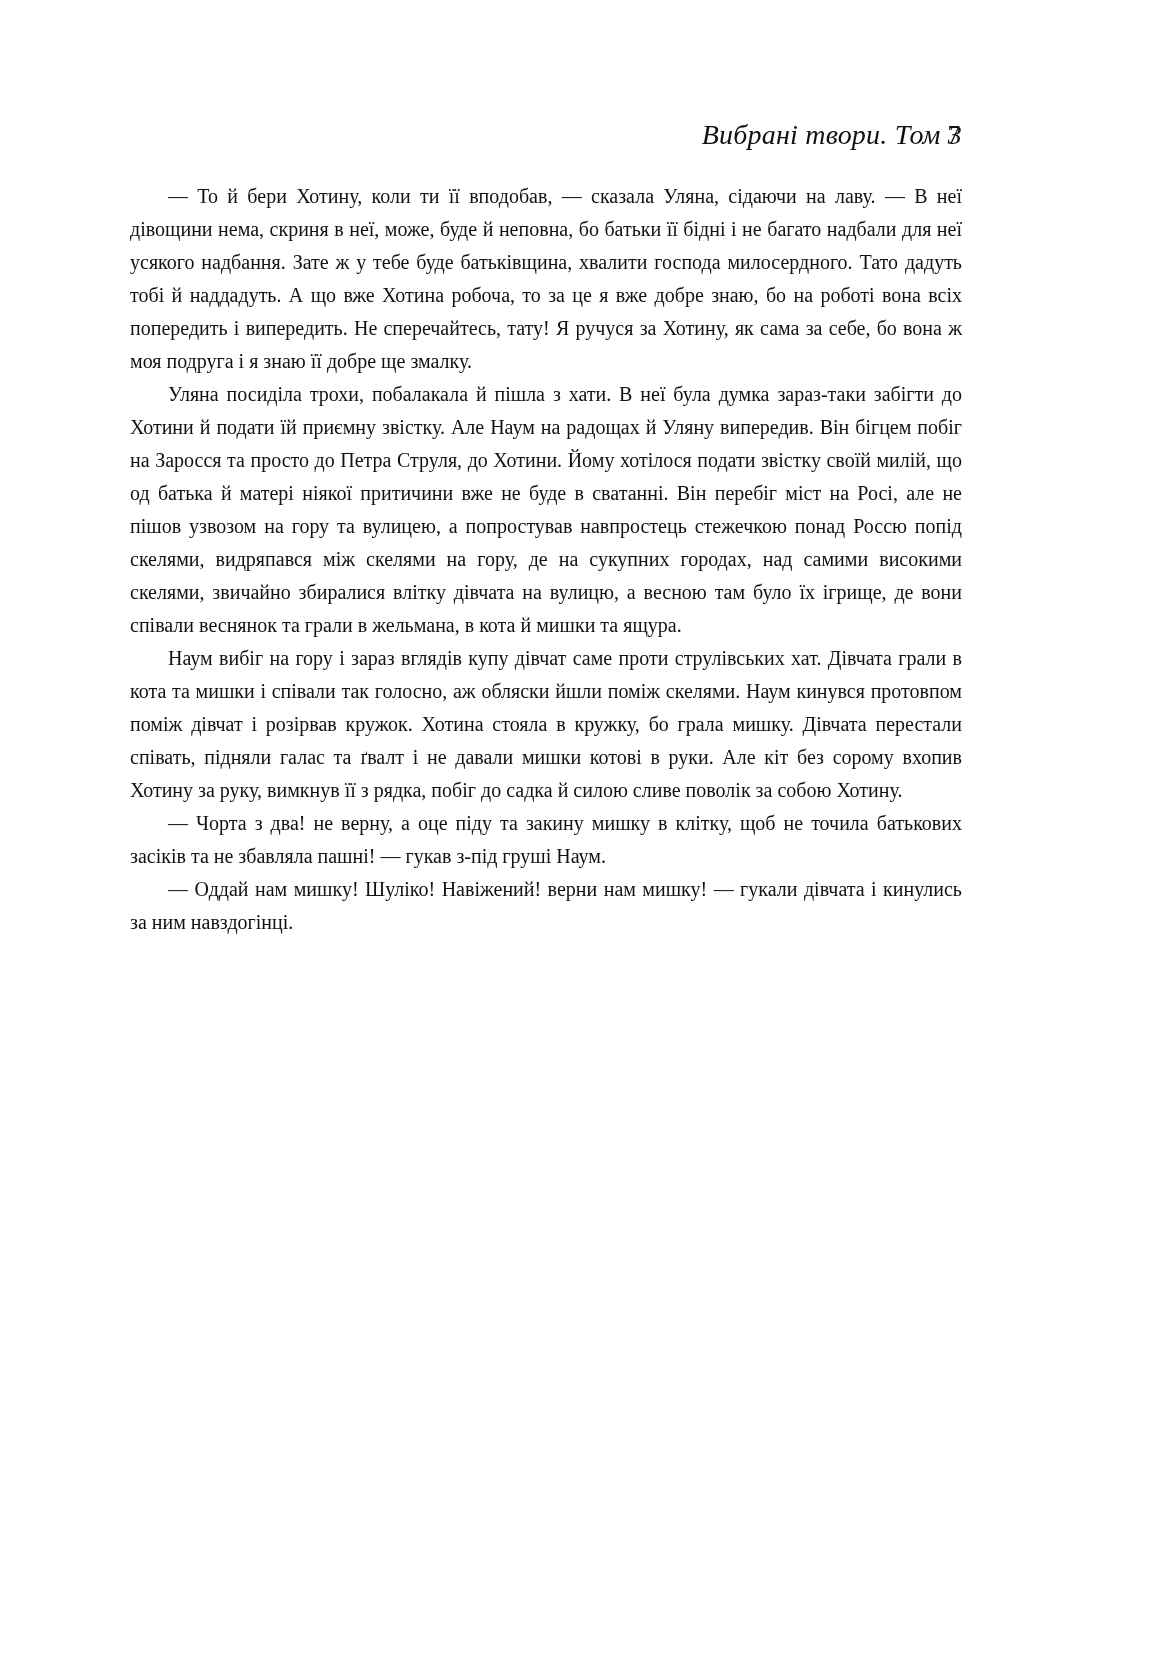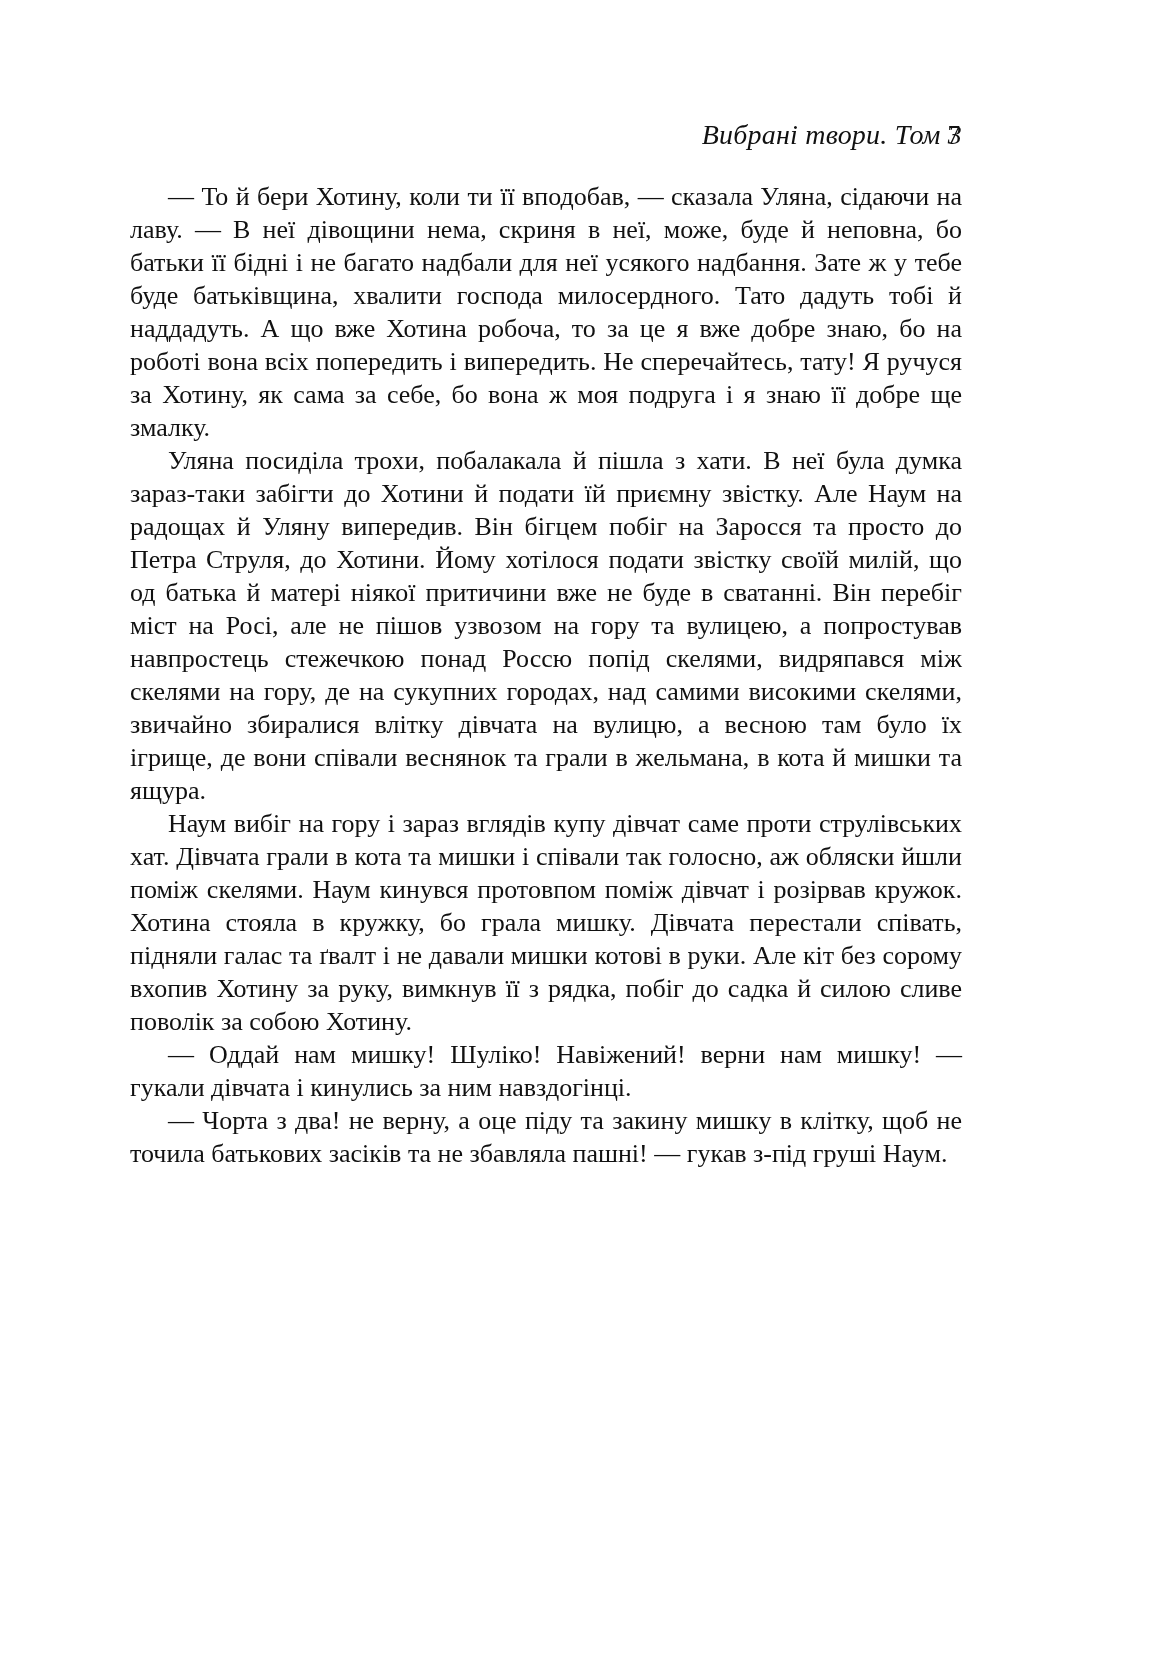--- a/index.html
+++ b/index.html
@@ -37,21 +37,21 @@
     top: 0;
     font-size: 25px;
     line-height: 30px;
     font-style: normal;
   }
   .body-text {
     position: absolute;
     top: 180px;
     left: 130px;
     width: 832px;
-    font-size: 26px;
+    font-size: 20px;
     line-height: 33px;
     text-align: justify;
   }
   .body-text p {
     margin: 0;
     padding: 0;
     text-indent: 38px;
   }
 </style>
 </head>
@@ -61,17 +61,17 @@
 
   <div class="header">
     <span class="header-title">Вибрані твори. Том 3</span>
     <span class="page-number">7</span>
   </div>
 
   <div class="body-text">
     <p>— То й бери Хотину, коли ти її вподобав, — сказала Уляна, сідаючи на лаву. — В неї дівощини нема, скриня в неї, може, буде й неповна, бо батьки її бідні і не багато надбали для неї усякого надбання. Зате ж у тебе буде батьківщина, хвалити господа милосердного. Тато дадуть тобі й наддадуть. А що вже Хотина робоча, то за це я вже добре знаю, бо на роботі вона всіх попередить і випередить. Не сперечайтесь, тату! Я ручуся за Хотину, як сама за себе, бо вона ж моя подруга і я знаю її добре ще змалку.</p>
     <p>Уляна посиділа трохи, побалакала й пішла з хати. В неї була думка зараз-таки забігти до Хотини й подати їй приємну звістку. Але Наум на радощах й Уляну випередив. Він бігцем побіг на Заросся та просто до Петра Струля, до Хотини. Йому хотілося подати звістку своїй милій, що од батька й матері ніякої притичини вже не буде в сватанні. Він перебіг міст на Росі, але не пішов узвозом на гору та вулицею, а попростував навпростець стежечкою понад Россю попід скелями, видряпався між скелями на гору, де на сукупних городах, над самими високими скелями, звичайно збиралися влітку дівчата на вулицю, а весною там було їх ігрище, де вони співали веснянок та грали в жельмана, в кота й мишки та ящура.</p>
     <p>Наум вибіг на гору і зараз вглядів купу дівчат саме проти струлівських хат. Дівчата грали в кота та мишки і співали так голосно, аж обляски йшли поміж скелями. Наум кинувся протовпом поміж дівчат і розірвав кружок. Хотина стояла в кружку, бо грала мишку. Дівчата перестали співать, підняли галас та ґвалт і не давали мишки котові в руки. Але кіт без сорому вхопив Хотину за руку, вимкнув її з рядка, побіг до садка й силою сливе поволік за собою Хотину.</p>
+    <p>— Чорта з два! не верну, а оце піду та закину мишку в клітку, щоб не точила батькових засіків та не збавляла пашні! — гукав з-під груші Наум.</p>
     <p>— Оддай нам мишку! Шуліко! Навіжений! верни нам мишку! — гукали дівчата і кинулись за ним навздогінці.</p>
-    <p>— Чорта з два! не верну, а оце піду та закину мишку в клітку, щоб не точила батькових засіків та не збавляла пашні! — гукав з-під груші Наум.</p>
   </div>
 
 </div>
 
 </body></html>

